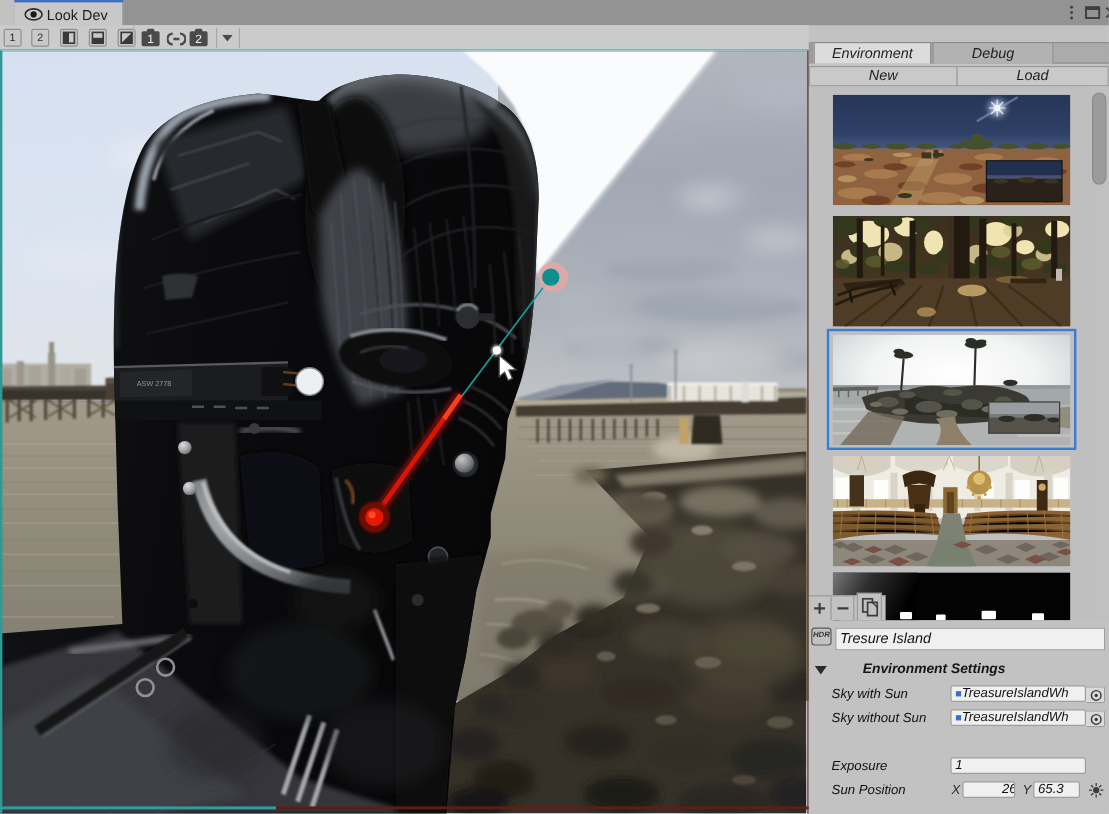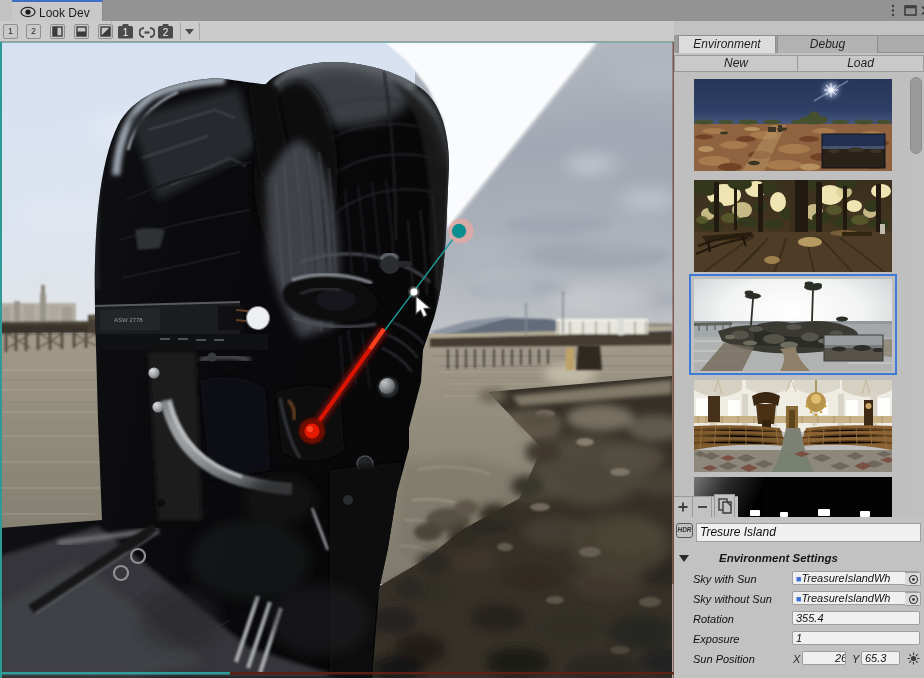--- a/index.html
+++ b/index.html
@@ -37,21 +37,21 @@
     border:1px solid #8b8b8b; border-radius:6px; }
   #footer { position:absolute; left:0px; top:424px; width:64px; height:21px; background:#c2c2c2;
     border-top:1px solid #9a9a9a; }
   #copytab { position:absolute; left:40px; top:422px; width:21px; height:23px; background:#c2c2c2;
     border:1px solid #9a9a9a; border-bottom:none; }
   
   #settings { position:absolute; left:0; top:482px; width:250px; height:175px; background:#c2c2c2;
     font-size:11px; color:#101010;border-radius:28px; }
   .srow { position:absolute; left:0; width:250px; height:16px; }
   .slabel { position:absolute; left:19px; top:2px; }
-  .sfield { position:absolute; left:118px; width:128px; height:14px; background:#f0f0f0;
+  .sfield { position:absolute; left:118px; width:113px; height:14px; background:#f0f0f0;
     border:1px solid #9e9e9e; border-radius:2px; font-size:11px; color:#101010;
     line-height:12px; padding-left:3px; overflow:hidden; white-space:nowrap; }
   
   #viewport { position:absolute; left:0; top:42px; width:674px; height:636px; background:#dce5f2; }
 </style>
 </head>
 <body>
 <div id="win">
 
   <div id="titlebar">
@@ -501,24 +501,20 @@
         </svg>
       </div>
       <div class="srow" style="top:74px">
         <div class="slabel">Sky without Sun</div>
         <div class="sfield"><span style="color:#3a6fd8;font-size:9px;">■</span>TreasureIslandWh</div>
         <div style="position:absolute;left:231px;top:1px;width:16px;height:14px;background:#dadada;border:1px solid #9e9e9e;border-left:none;border-radius:0 2px 2px 0;"></div>
         <svg width="11" height="11" style="position:absolute;left:234px;top:3px" viewBox="0 0 11 11">
           <circle cx="5.5" cy="5.5" r="4" fill="none" stroke="#3a3a3a" stroke-width="1.2"></circle>
           <circle cx="5.5" cy="5.5" r="1.4" fill="#3a3a3a"></circle>
         </svg>
-      </div>
-      <div class="srow" style="top:94px">
-        <div class="slabel">Rotation</div>
-        <div class="sfield">355.4</div>
       </div>
       <div class="srow" style="top:114px">
         <div class="slabel">Exposure</div>
         <div class="sfield">1</div>
       </div>
       <div class="srow" style="top:134px">
         <div class="slabel">Sun Position</div>
         <div style="position:absolute;left:119px;top:2px;color:#2a2a2a;">X</div>
         <div class="sfield" style="left:128px;width:44px;padding-left:32px;">260.3</div>
         <div style="position:absolute;left:178px;top:2px;color:#2a2a2a;">Y</div>

